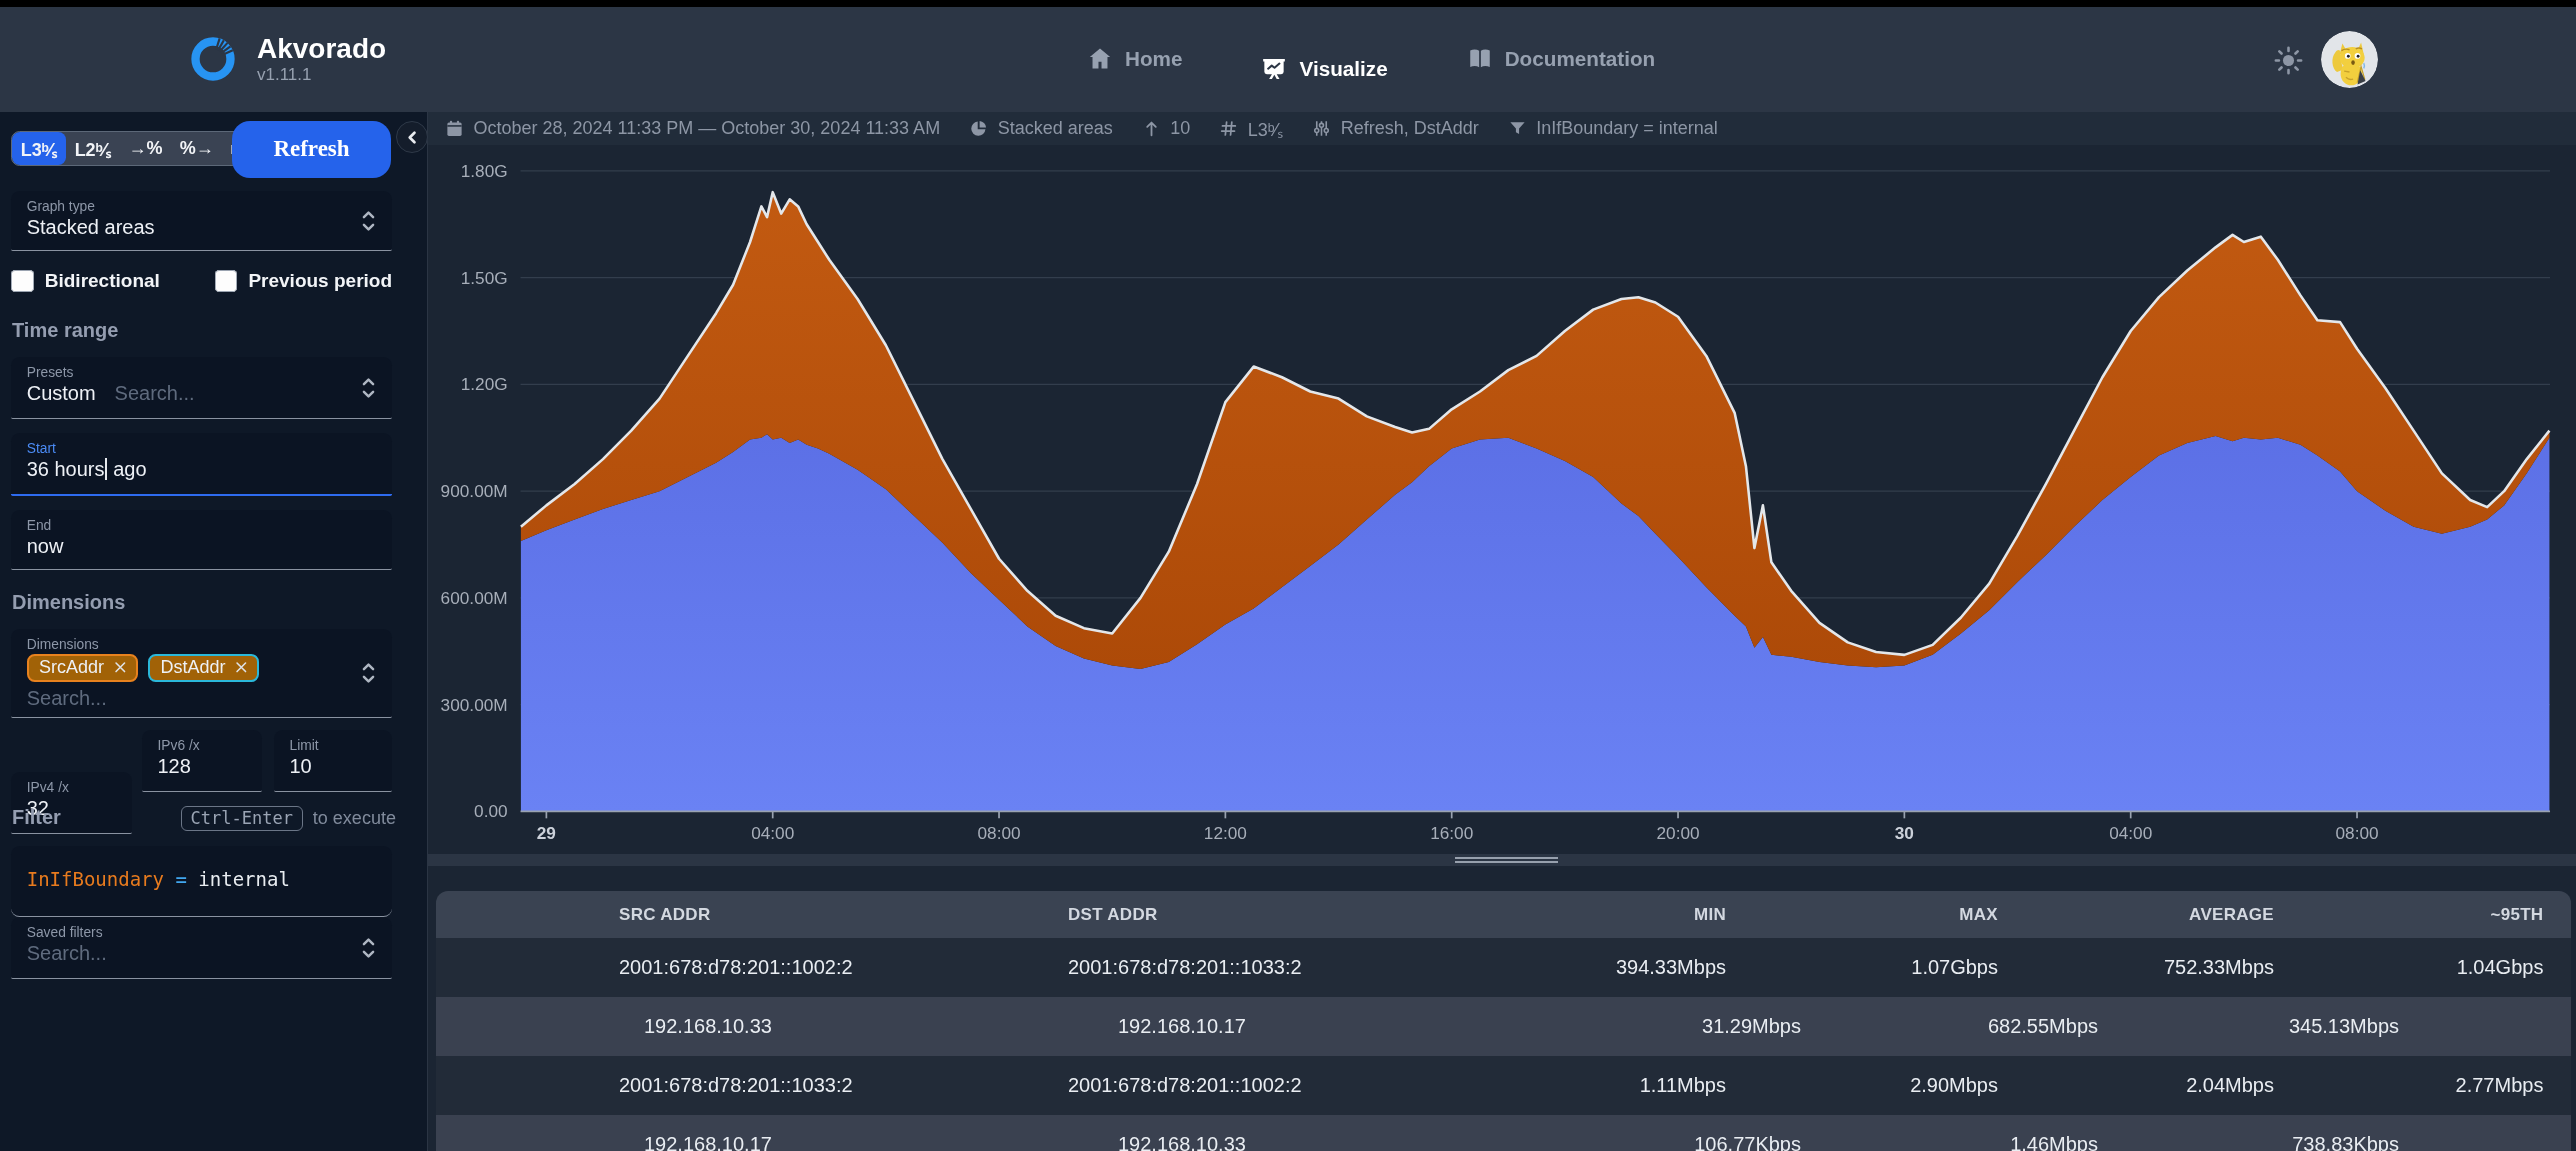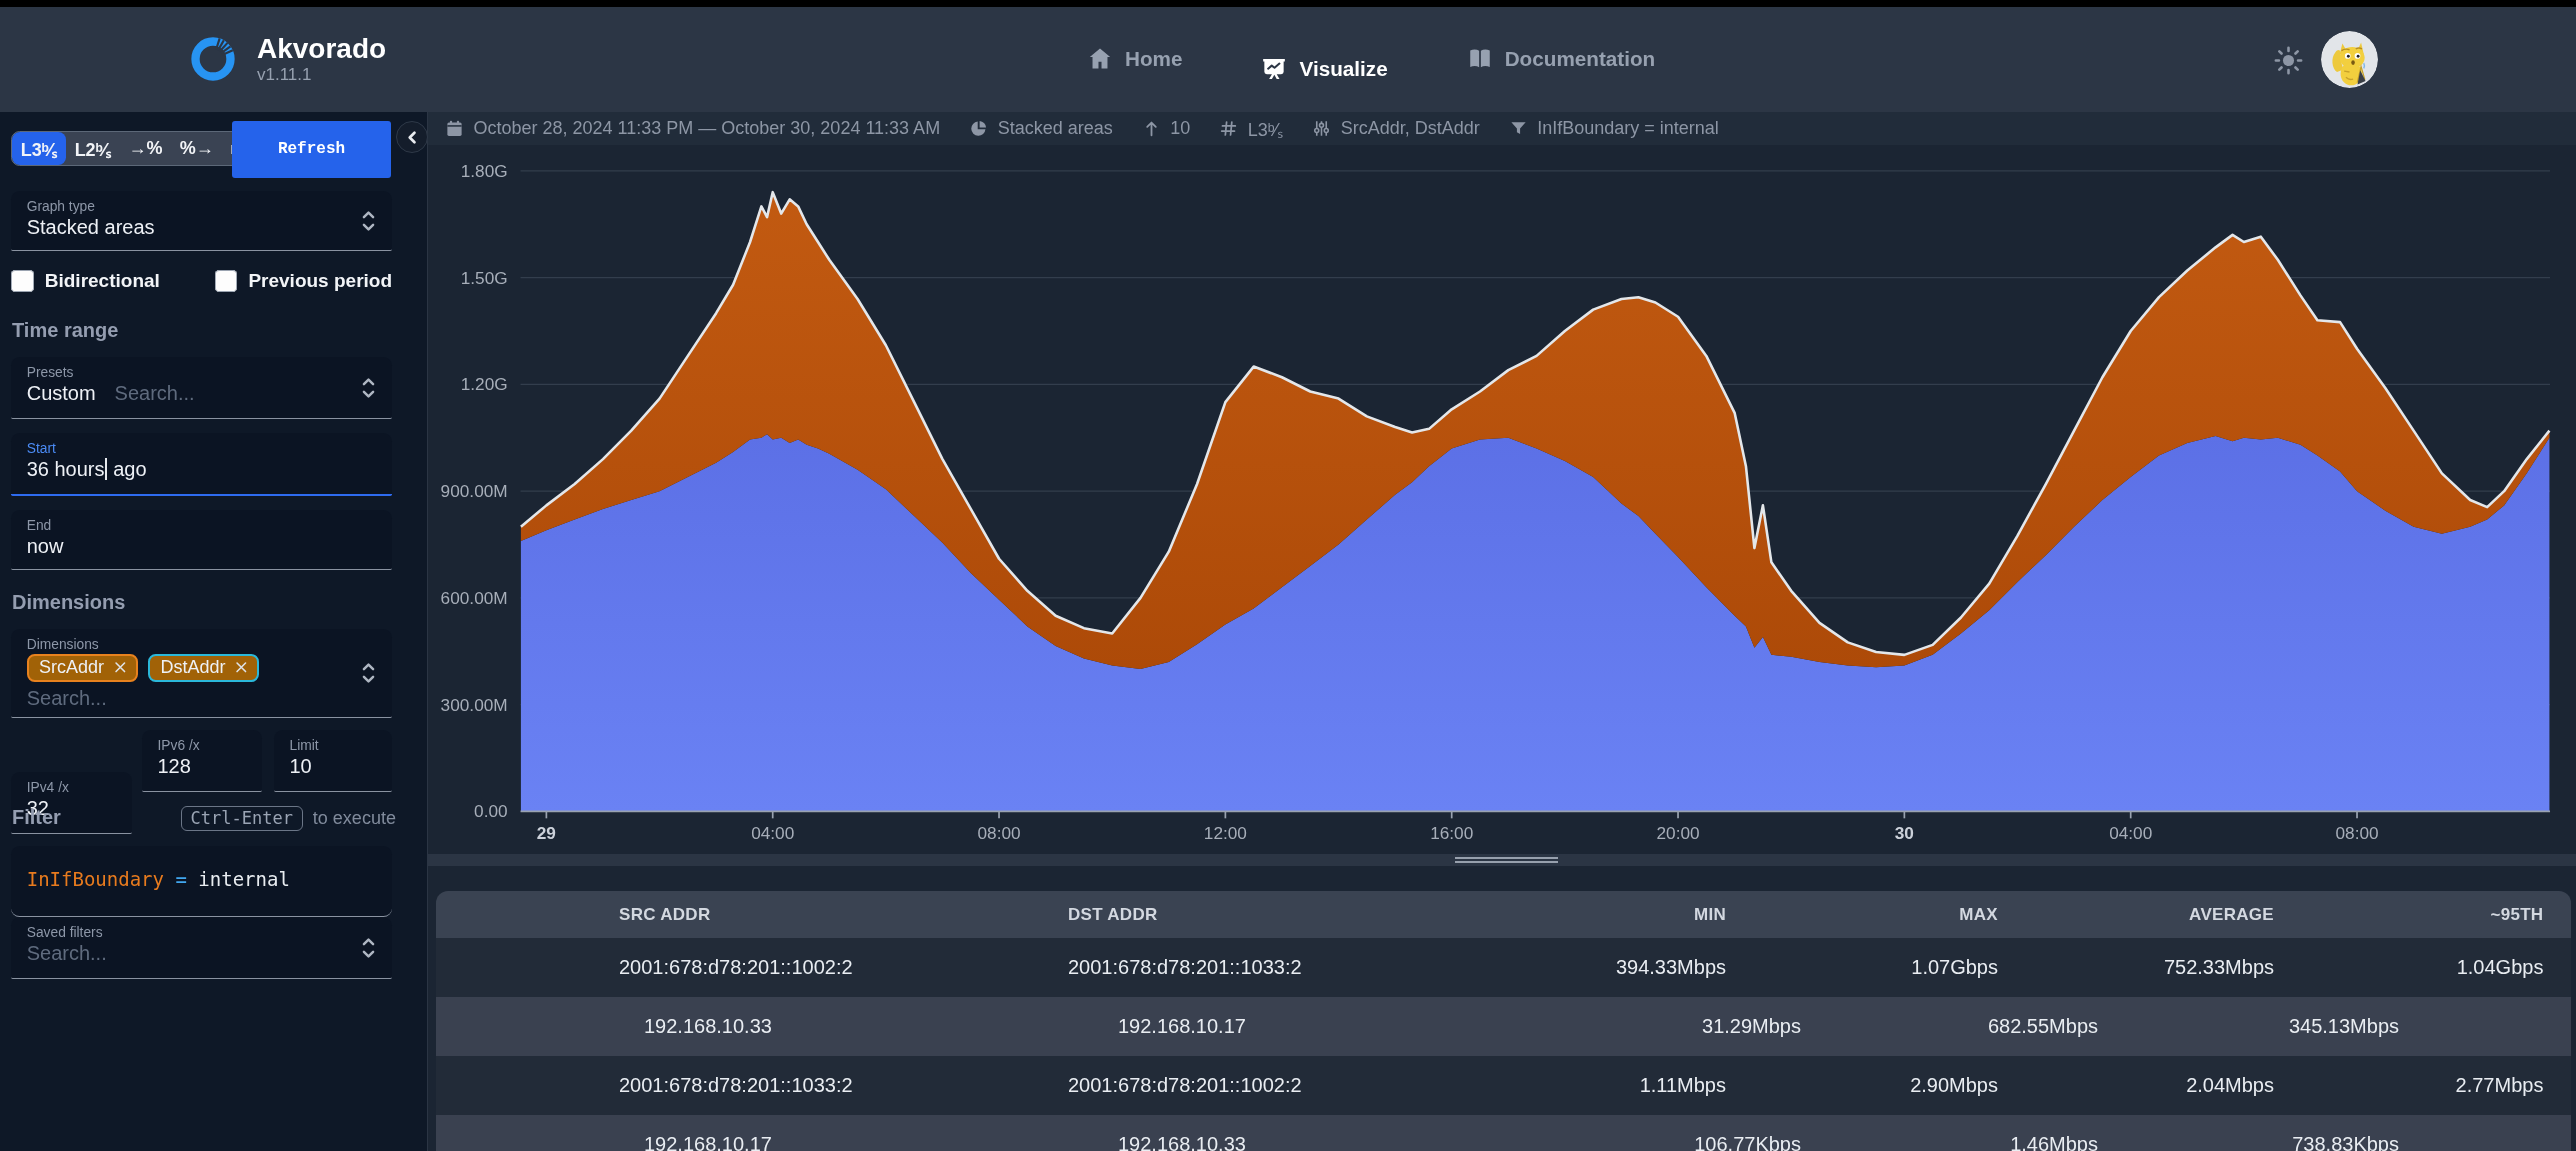--- a/index.html
+++ b/index.html
@@ -27,21 +27,21 @@
   .avatar { position:absolute; left:2321px; top:24px; width:57px; height:57px; border-radius:50%; overflow:hidden; cursor:pointer; }
   .avatar svg { width:100%; height:100%; }
 
   
   .sidebar { position:absolute; left:0; top:112px; width:428px; bottom:0; background:#0e1827; border-right:0.9px solid #2b3544; }
   .seg-control { position:absolute; left:11.2px; top:19px; height:35px; display:flex; align-items:stretch;
                  background:#3a4353; border:0.9px solid #5c6878; border-radius:8.6px; overflow:hidden; }
   .seg { padding:0 8.6px; display:flex; align-items:center; font-size:18px; font-weight:bold; color:#f2f4f7; cursor:pointer; white-space:nowrap; }
   .seg.selected { background:#2563eb; border-radius:7.7px; }
   .refresh-btn { position:absolute; left:232px; top:8.6px; width:159px; height:57px; background:#2563eb; border:none;
-                 border-radius:3px; color:#fff; font-size:16px; font-weight:bold; font-family:Liberation Mono, monospace; cursor:pointer; }
+                 border-radius:18px; color:#fff; font-size:23px; font-weight:bold; font-family:Liberation Serif, serif; cursor:pointer; }
 
   .field { position:absolute; left:11.2px; width:381px; background:#0b1423; border-bottom:1.7px solid #8a93a1;
            border-radius:8.6px 8.6px 1.7px 1.7px; padding:7.7px 15.5px 0 15.5px; cursor:pointer; }
   .f-label { display:block; font-size:13.8px; color:#8d97a8; margin-bottom:2.6px; }
   .f-label.focus { color:#4b8bf5; }
   .f-value { font-size:20px; color:#eef1f6; }
   .f-placeholder { font-size:20px; color:#5f6b7e; }
   .f-chevron { position:absolute; right:13.8px; top:50%; transform:translateY(-50%); width:19px; height:27.6px; color:#aeb6c2; }
   .f-chevron svg { width:100%; height:100%; }
   .field.focused { border-bottom:2.6px solid #2e6bf0; }
@@ -362,21 +362,21 @@
           <g stroke="currentColor" stroke-width="2" fill="none">
             <path d="M6 2.8v18.4M12 2.8v18.4M18 2.8v18.4"></path>
           </g>
           <g fill="#212c3a" stroke="currentColor" stroke-width="2">
             <circle cx="6" cy="14.6" r="2.5"></circle>
             <circle cx="12" cy="8" r="2.5"></circle>
             <circle cx="18" cy="14.6" r="2.5"></circle>
           </g>
         </svg>
       </span>
-      <span>SrcAddr, DstAddr</span>
+      <span>Refresh, DstAddr</span>
     </span>
     <span class="info-item">
       <span class="iicon">
         <svg viewBox="0 0 24 24">
           <path fill="currentColor" d="M3 4.2h18L14 12v6.9l-4-2.3V12z"></path>
         </svg>
       </span>
       <span>InIfBoundary = internal</span>
     </span>
   </div>

